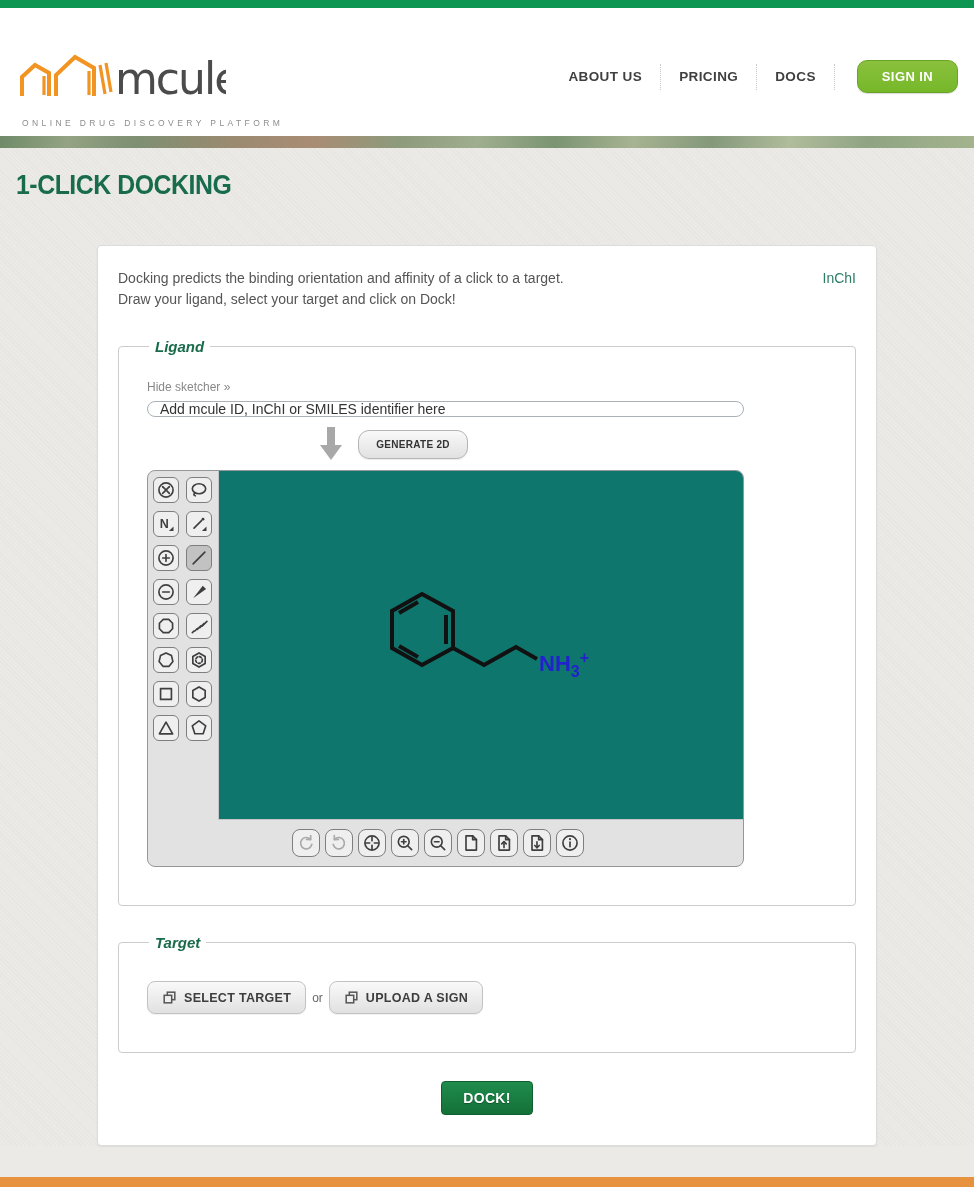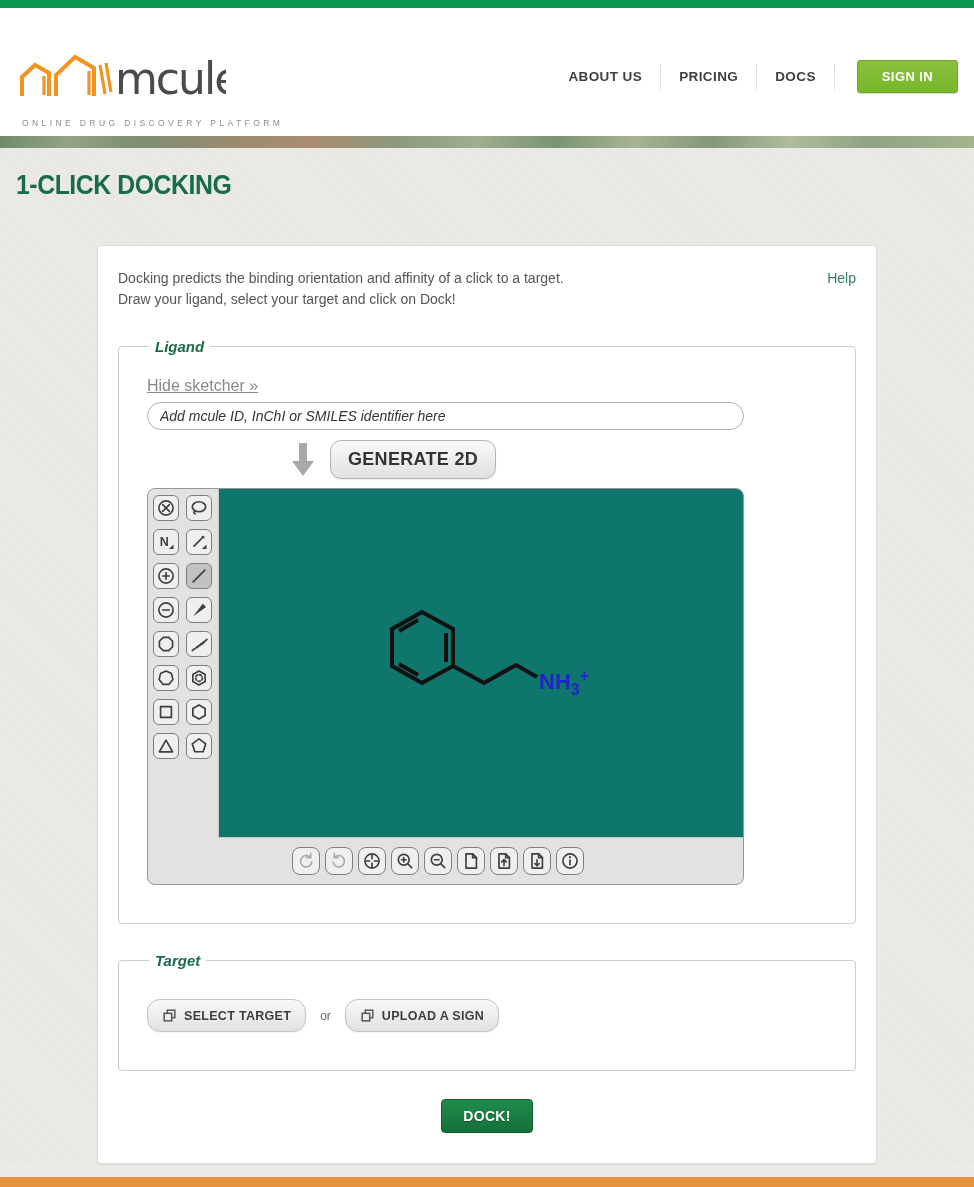--- a/index.html
+++ b/index.html
@@ -10,64 +10,64 @@
   }
   
   .topbar { height:8px; background:var(--topbar_green,#0c9652); }
   header { height:128px; background:#fff; position:relative; }
   .logo-wrap { position:absolute; left:18px; top:40px; }
   .logo-tagline { margin-top:14px; font-size:8.5px; letter-spacing:3.4px; color:#8d8d8d; padding-left:4px; white-space:nowrap; }
   nav { position:absolute; right:16px; top:52px; display:flex; align-items:center; }
   .nav-item { font-size:13.5px; font-weight:bold; color:#3f3f3f; letter-spacing:.4px; padding:9px 12px; cursor:pointer; }
   .nav-sep { width:0; border-left:1px dotted #c9c9c9; height:26px; margin:0 6px; }
   .signin-btn { margin-left:16px; background:linear-gradient(#8ac03d,var(--sign_in_green,#76b82a));
-    border:1px solid #69a424; border-radius:3px; color:#fff; font-size:13px; font-weight:bold;
+    border:1px solid #69a424; border-radius:10px; color:#fff; font-size:13px; font-weight:bold;
     letter-spacing:.4px; padding:8px 24px; cursor:pointer; box-shadow:0 1px 1px rgba(0,0,0,.15); }
   .banner { height:12px;
     background:linear-gradient(100deg,#6f8a68 0%,#93a383 7%,#7e8f72 14%,#9a8a70 24%,#a98c74 32%,
       #8d9a7c 41%,#9fae8e 49%,#7b9472 57%,#a7b392 65%,#84987a 73%,#b0bc9c 81%,#8fa483 89%,#a4b38e 100%); }
   
   main { padding-top:22px;
     background-image:repeating-linear-gradient(45deg, rgba(0,0,0,.02) 0 1px, transparent 1px 3px); }
   h1 { font-size:27px; font-weight:bold; color:var(--title_green,#186c4d); margin-left:16px;
        letter-spacing:-.5px; transform:scaleX(.92); transform-origin:left; }
   .card { width:780px; margin:44px auto 0; background:#fff; border:1px solid #dcdcda;
     border-radius:4px; box-shadow:0 1px 2px rgba(0,0,0,.06); padding:22px 20px 18px; }
   .intro { display:flex; justify-content:space-between; font-size:14px; color:#555; line-height:21px; }
   .help-link { color:#2e7d68; cursor:pointer; font-size:14px; }
   fieldset { border:1px solid #ccc; border-radius:4px; margin-top:28px; padding:22px 28px 38px; }
   legend { font-size:15px; font-weight:bold; color:#1a6b4a; padding:0 6px; margin-left:2px;font-style:italic; }
-  .hide-sketcher { font-size:16px; color:#888; cursor:pointer; display:inline-block; margin-bottom:7px;text-decoration:underline; }
-  .smiles-input { width:597px; height:28px; border:1px solid #a9b2b8; border-radius:14px;
-    padding:0 12px; font-size:14px; color:#333; font-family:"Liberation Sans",sans-serif; display:block;font-style:italic; }
+  .hide-sketcher { font-size:12px; color:#888; cursor:pointer; display:inline-block; margin-bottom:7px; }
+  .smiles-input { width:597px; height:16px; border:1px solid #a9b2b8; border-radius:14px;
+    padding:0 12px; font-size:14px; color:#333; font-family:"Liberation Sans",sans-serif; display:block; }
   .gen-row { width:597px; display:flex; justify-content:center; align-items:center; margin:10px 0 9px;
     transform:translateX(-52px); }
   .gen-btn { margin-left:15px; background:linear-gradient(#f9f9f9,#e1e1e1); border:1px solid #b5b5b5;
-    border-radius:11px; font-size:18px; font-weight:bold; color:#333; letter-spacing:.3px;
+    border-radius:11px; font-size:10px; font-weight:bold; color:#333; letter-spacing:.3px;
     padding:8px 17px; cursor:pointer; box-shadow:0 1px 1px rgba(0,0,0,.08); }
   
   .sketcher { width:597px; height:397px; background:#e2e2e2; border:1px solid #979797; border-radius:8px;
     display:grid; grid-template-columns:70px 1fr; grid-template-rows:1fr 46px; overflow:hidden; }
   .left-tools { grid-row:1 / 3; padding:6px 0 0 5px; display:grid; grid-template-columns:26px 26px;
     gap:8px 7px; align-content:start; }
   .canvas { background:#0f766e; border:1px solid #c6c6c6; border-top:none; border-right:none; position:relative; }
   .bottom-tools { display:flex; align-items:center; gap:5px; padding-left:74px; }
   .tool-btn { width:26px; height:26px; background:#efefef; border:1.5px solid #7e7e7e; border-radius:6px;
     display:flex; align-items:center; justify-content:center; color:#3f3f3f; cursor:pointer; }
   .bottom-tools .tool-btn { width:28px; height:28px; border-radius:8px; }
   .tool-btn.selected { background:#c2c2c2; }
   .tool-btn.disabled { color:#ababab; cursor:default; }
   .tool-btn svg { display:block; }
   .molecule { position:absolute; left:170px; top:110px; }
   
   .target-row { display:flex; align-items:center; margin-top:8px; }
   .target-btn { display:flex; align-items:center; gap:7px; background:linear-gradient(#f9f9f9,#e1e1e1);
-    border:1px solid #c2c2c2; border-radius:13px; font-size:12.5px; font-weight:bold; color:#3d3d3d;
+    border:1px solid #c2c2c2; border-radius:8px; font-size:12.5px; font-weight:bold; color:#3d3d3d;
     letter-spacing:.3px; padding:8px 14px; cursor:pointer; box-shadow:0 1px 1px rgba(0,0,0,.06); }
-  .or-label { font-size:12px; color:#666; margin:0 14px; }
+  .or-label { font-size:12px; color:#666; margin:0 6px; }
   .dock-btn { display:block; margin:28px auto 12px; background:linear-gradient(#1f8c4c,var(--dock_green,#147038));
     border:1px solid #10602f; border-radius:4px; color:#fff; font-weight:bold; font-size:14px;
     letter-spacing:.3px; padding:8px 21px; cursor:pointer; text-shadow:0 1px 1px rgba(0,0,0,.3); }
   .footer-strip { position:absolute; left:0; bottom:0; width:100%; height:10px;
     background:var(--footer_orange,#e7923e); }
 </style>
 </head>
 <body>
 
 <div class="topbar"></div>
@@ -102,21 +102,21 @@
 
 <main>
   <h1>1-CLICK DOCKING</h1>
 
   <div class="card">
     <div class="intro">
       <div>
         <div>Docking predicts the binding orientation and affinity of a click to a target.</div>
         <div>Draw your ligand, select your target and click on Dock!</div>
       </div>
-      <span class="help-link">Help</span>
+      <span class="help-link">InChI</span>
     </div>
 
     <fieldset>
       <legend>Ligand</legend>
       <span class="hide-sketcher">Hide sketcher »</span>
       <input class="smiles-input" type="text" value="Add mcule ID, InChI or SMILES identifier here" style="">
       <div class="gen-row">
         <svg width="24" height="34" viewBox="0 0 24 34">
           <polygon points="8,0 16,0 16,18 23,18 12,33 1,18 8,18" fill="#a8a8a8"></polygon>
         </svg>

